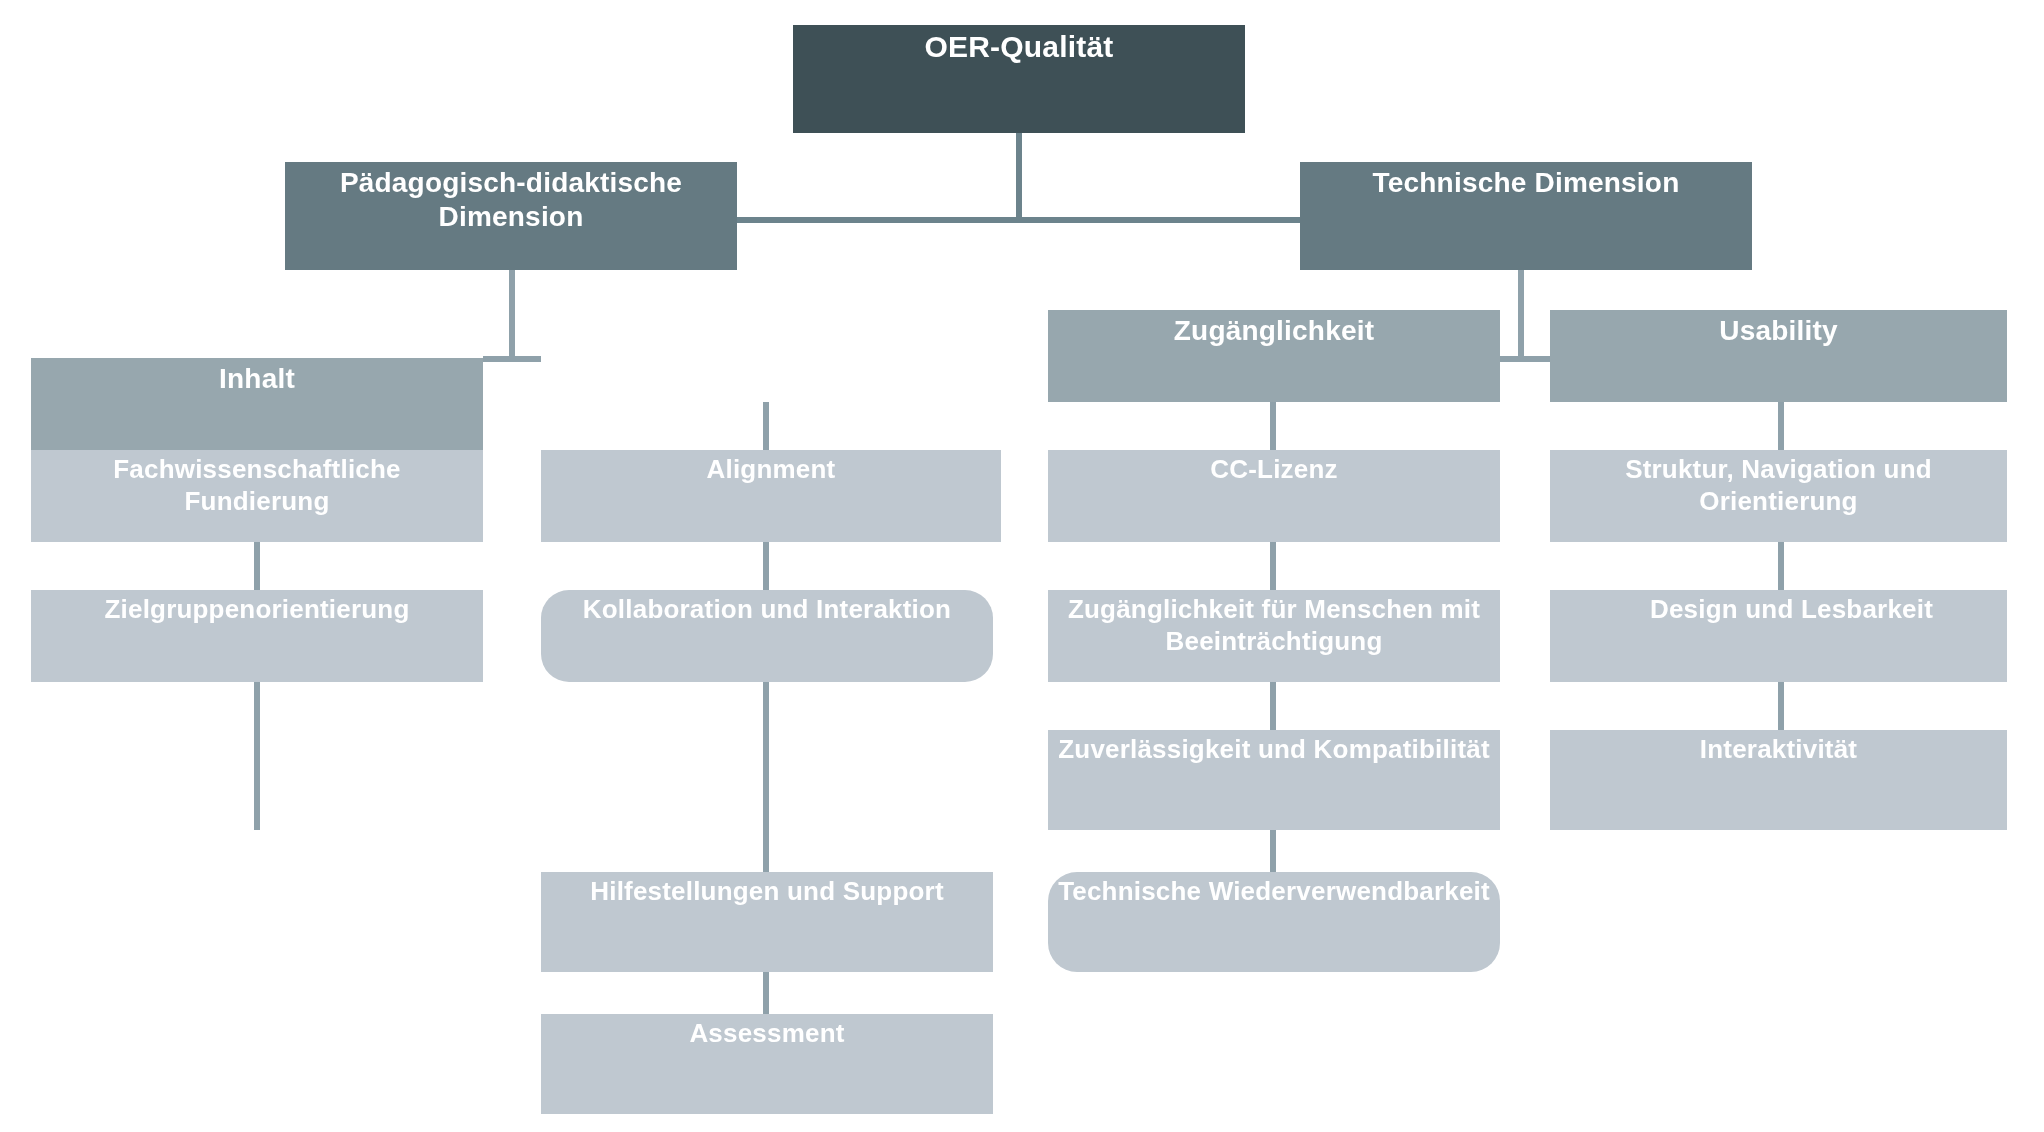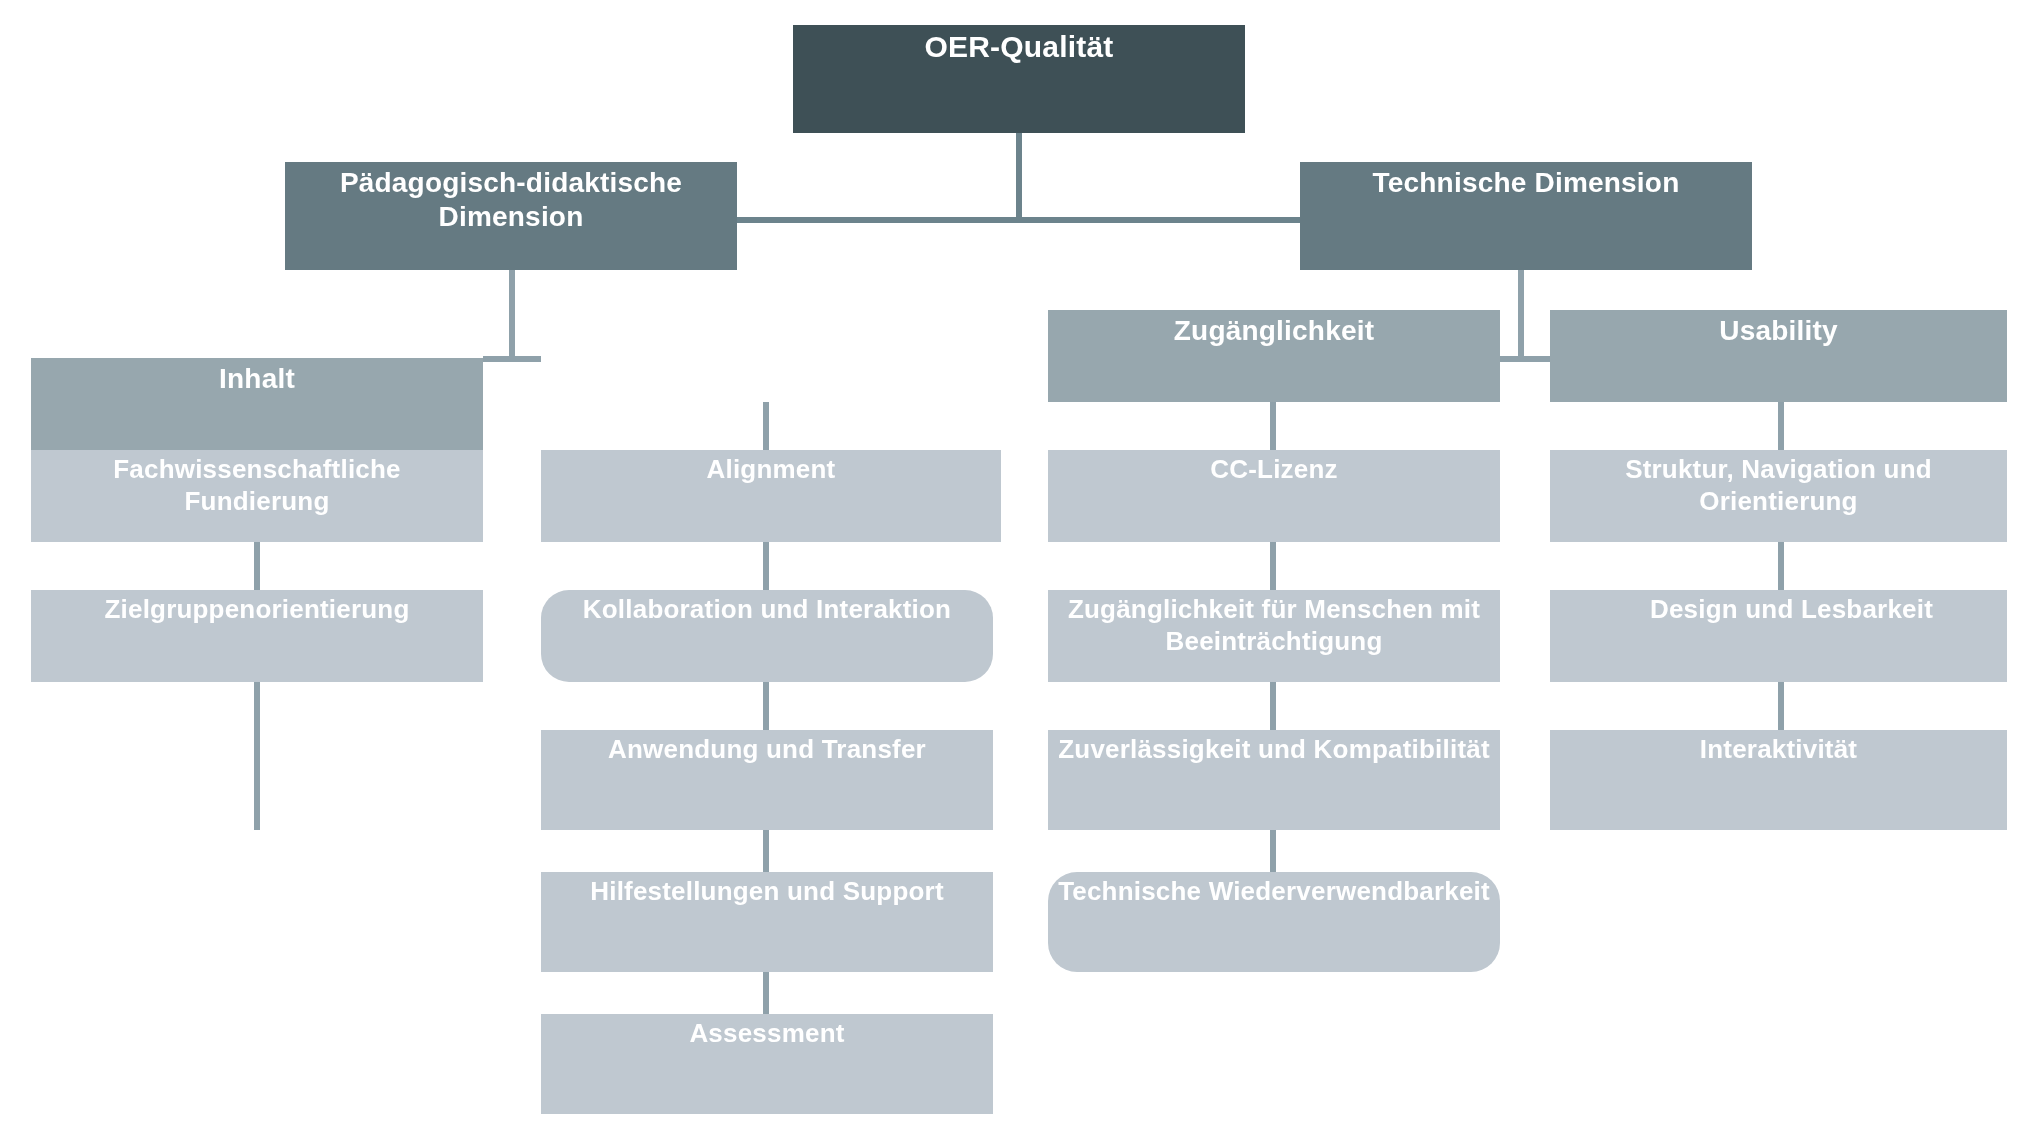--- a/index.html
+++ b/index.html
@@ -94,23 +94,20 @@
   <div class="node leaf" style="left:31px; top:590px; width:452px; height:92px;">
     <span class="lbl">Zielgruppenorientierung</span>
   </div>
 
   <div class="node leaf" style="left:541px; top:450px; width:460px; height:92px;">
     <span class="lbl">Alignment</span>
   </div>
   <div class="node leaf" style="left:541px; top:590px; width:452px; height:92px;border-radius:28px;">
     <span class="lbl">Kollaboration und Interaktion</span>
   </div>
-  <div class="node leaf" style="left:541px; top:730px; width:452px; height:100px;">
-    <span class="lbl">Anwendung und Transfer</span>
-  </div>
   <div class="node leaf" style="left:541px; top:872px; width:452px; height:100px;">
     <span class="lbl">Hilfestellungen und Support</span>
   </div>
   <div class="node leaf" style="left:541px; top:1014px; width:452px; height:100px;">
     <span class="lbl">Assessment</span>
   </div>
 
   <div class="node leaf" style="left:1048px; top:450px; width:452px; height:92px;">
     <span class="lbl">CC-Lizenz</span>
   </div>

